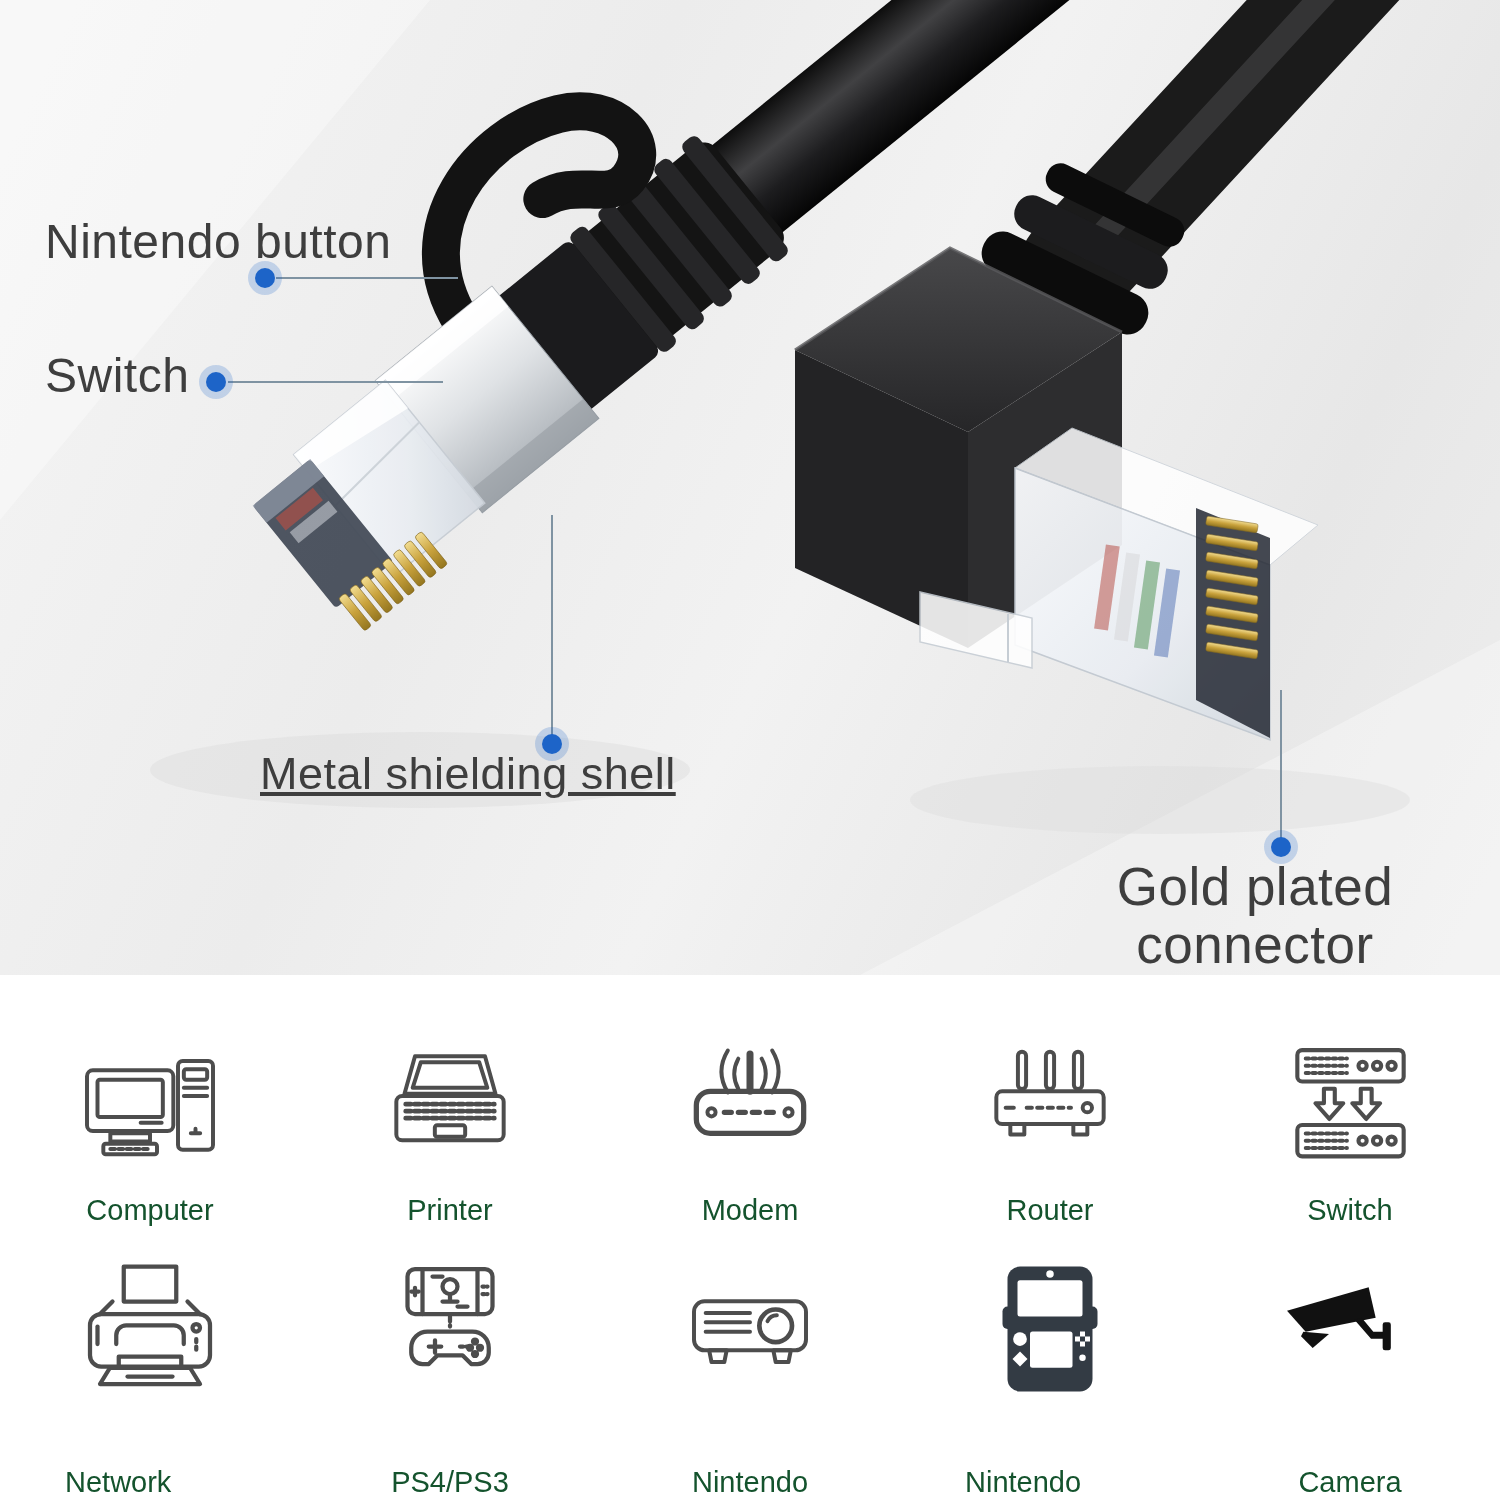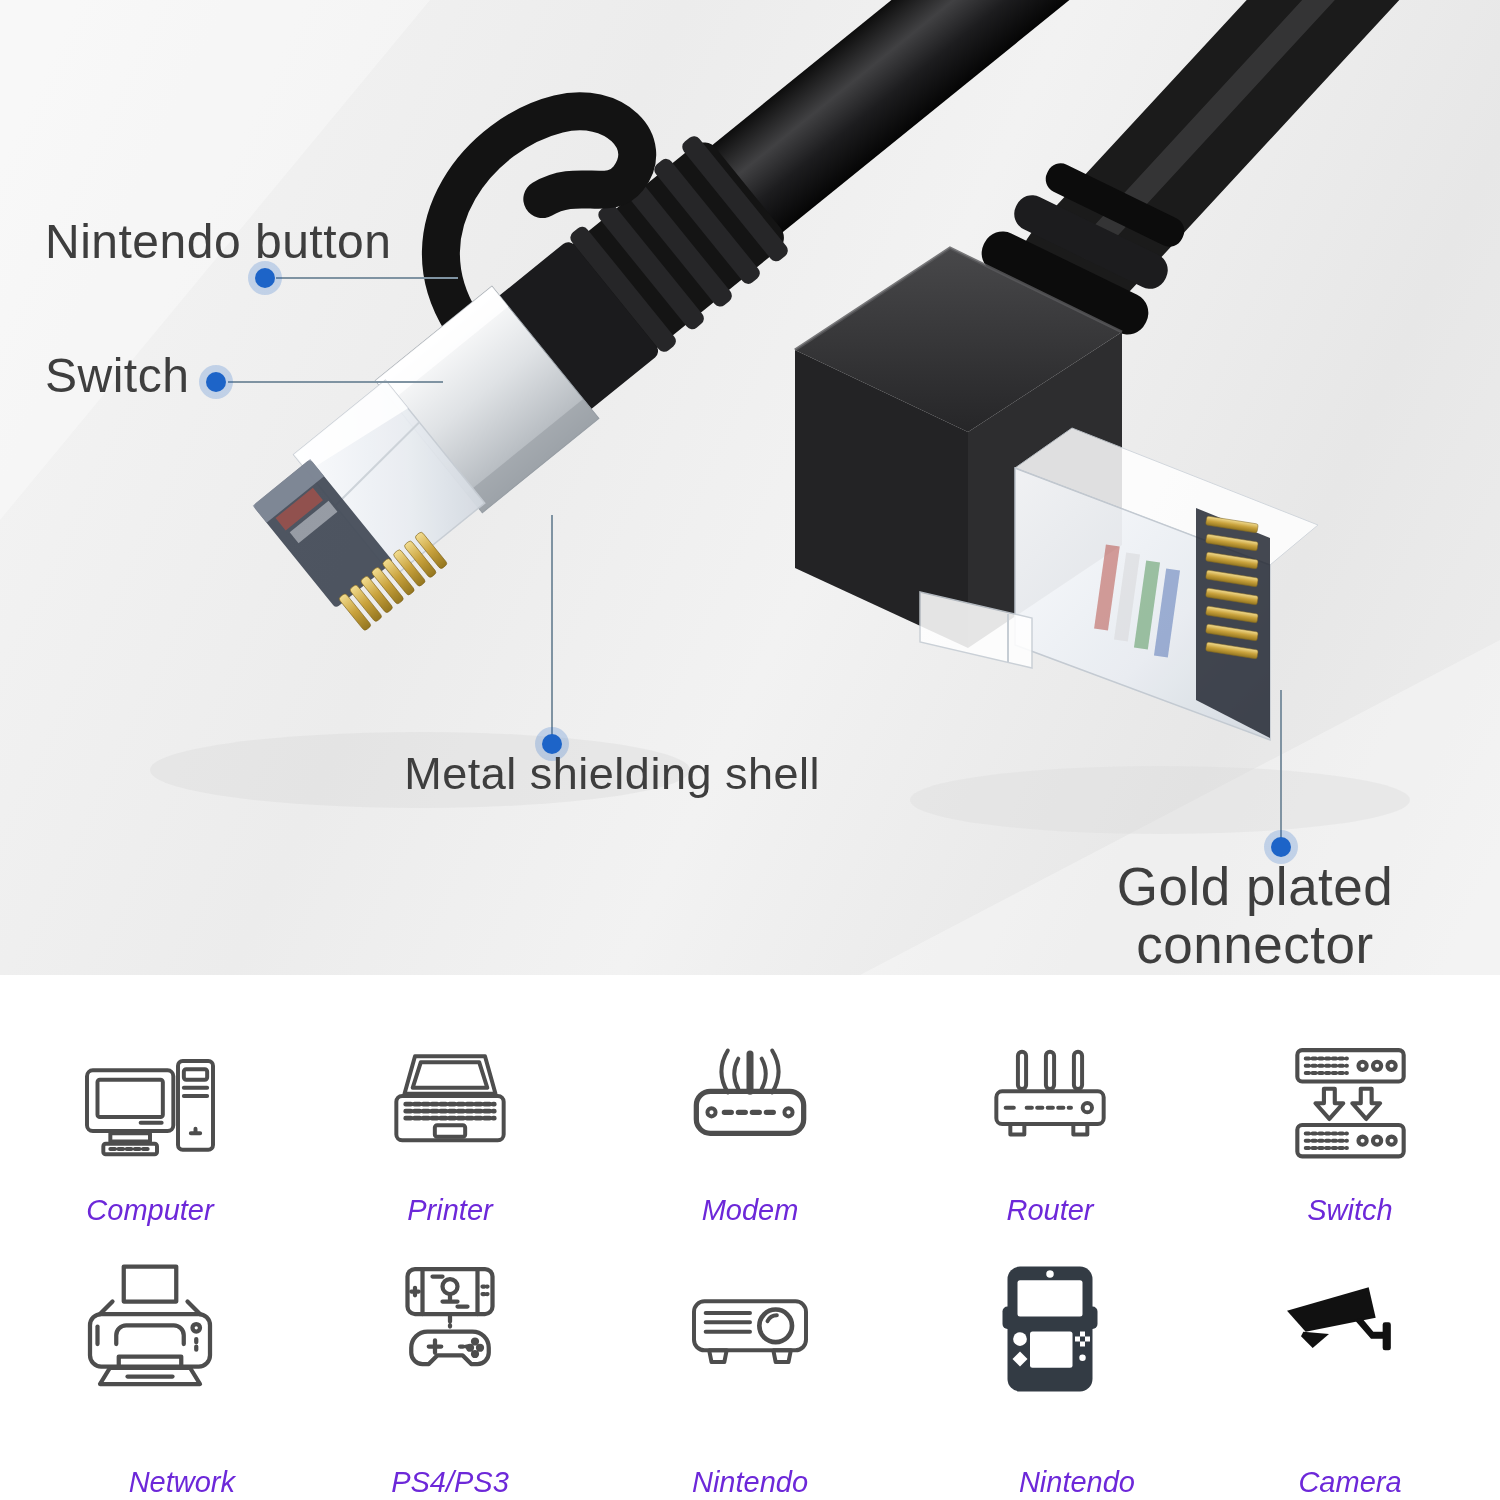--- a/index.html
+++ b/index.html
@@ -11,39 +11,38 @@
   .photo{
     position:absolute;left:0;top:0;width:1500px;height:975px;
     background:linear-gradient(115deg,#f5f5f5 0%,#ececec 35%,#f2f2f2 55%,#e7e7e7 80%,#eeeeee 100%);
   }
   .photo svg{position:absolute;left:0;top:0;}
   .callout{
     position:absolute;color:#3e3e3e;letter-spacing:.5px;
   }
   .co-release{left:45px;top:214px;font-size:48px;}
   .co-switch{left:45px;top:348px;font-size:48px;}
-  .co-metal{left:260px;top:748px;width:560px;text-align:right;font-size:45px;}
+  .co-metal{left:260px;top:748px;width:560px;text-align:left;font-size:45px;text-decoration:underline;}
   .co-gold{left:1090px;top:858px;width:330px;text-align:center;font-size:53px;line-height:1.1;}
   
   .devices{
     position:absolute;left:0;top:975px;width:1500px;height:525px;background:#ffffff;
     display:grid;grid-template-columns:repeat(5,1fr);grid-auto-rows:auto;
     padding-top:60px;box-sizing:border-box;
   }
   .device{
     display:flex;flex-direction:column;align-items:center;
   }
   .device .icon-box{
     height:150px;width:100%;display:flex;align-items:center;justify-content:center;
   }
   .device.row2{margin-top:32px;gap:48px;}
   .device-label{
-    margin-top:8px;font-size:29px;color:#6d28d9;text-align:right;line-height:1.18;
+    margin-top:8px;font-size:29px;color:#14532d;text-align:left;line-height:1.18;
     max-width:170px;
-    font-style:italic;
   }
   .ic{stroke:#4d4d4d;fill:none;stroke-width:3.4;stroke-linejoin:round;stroke-linecap:round;}
 </style>
 </head>
 <body>
 
 <div class="photo">
   <svg width="1500" height="975" viewBox="0 0 1500 975">
     <defs>
       <linearGradient id="shellG" x1="0" y1="0" x2="0" y2="1">

